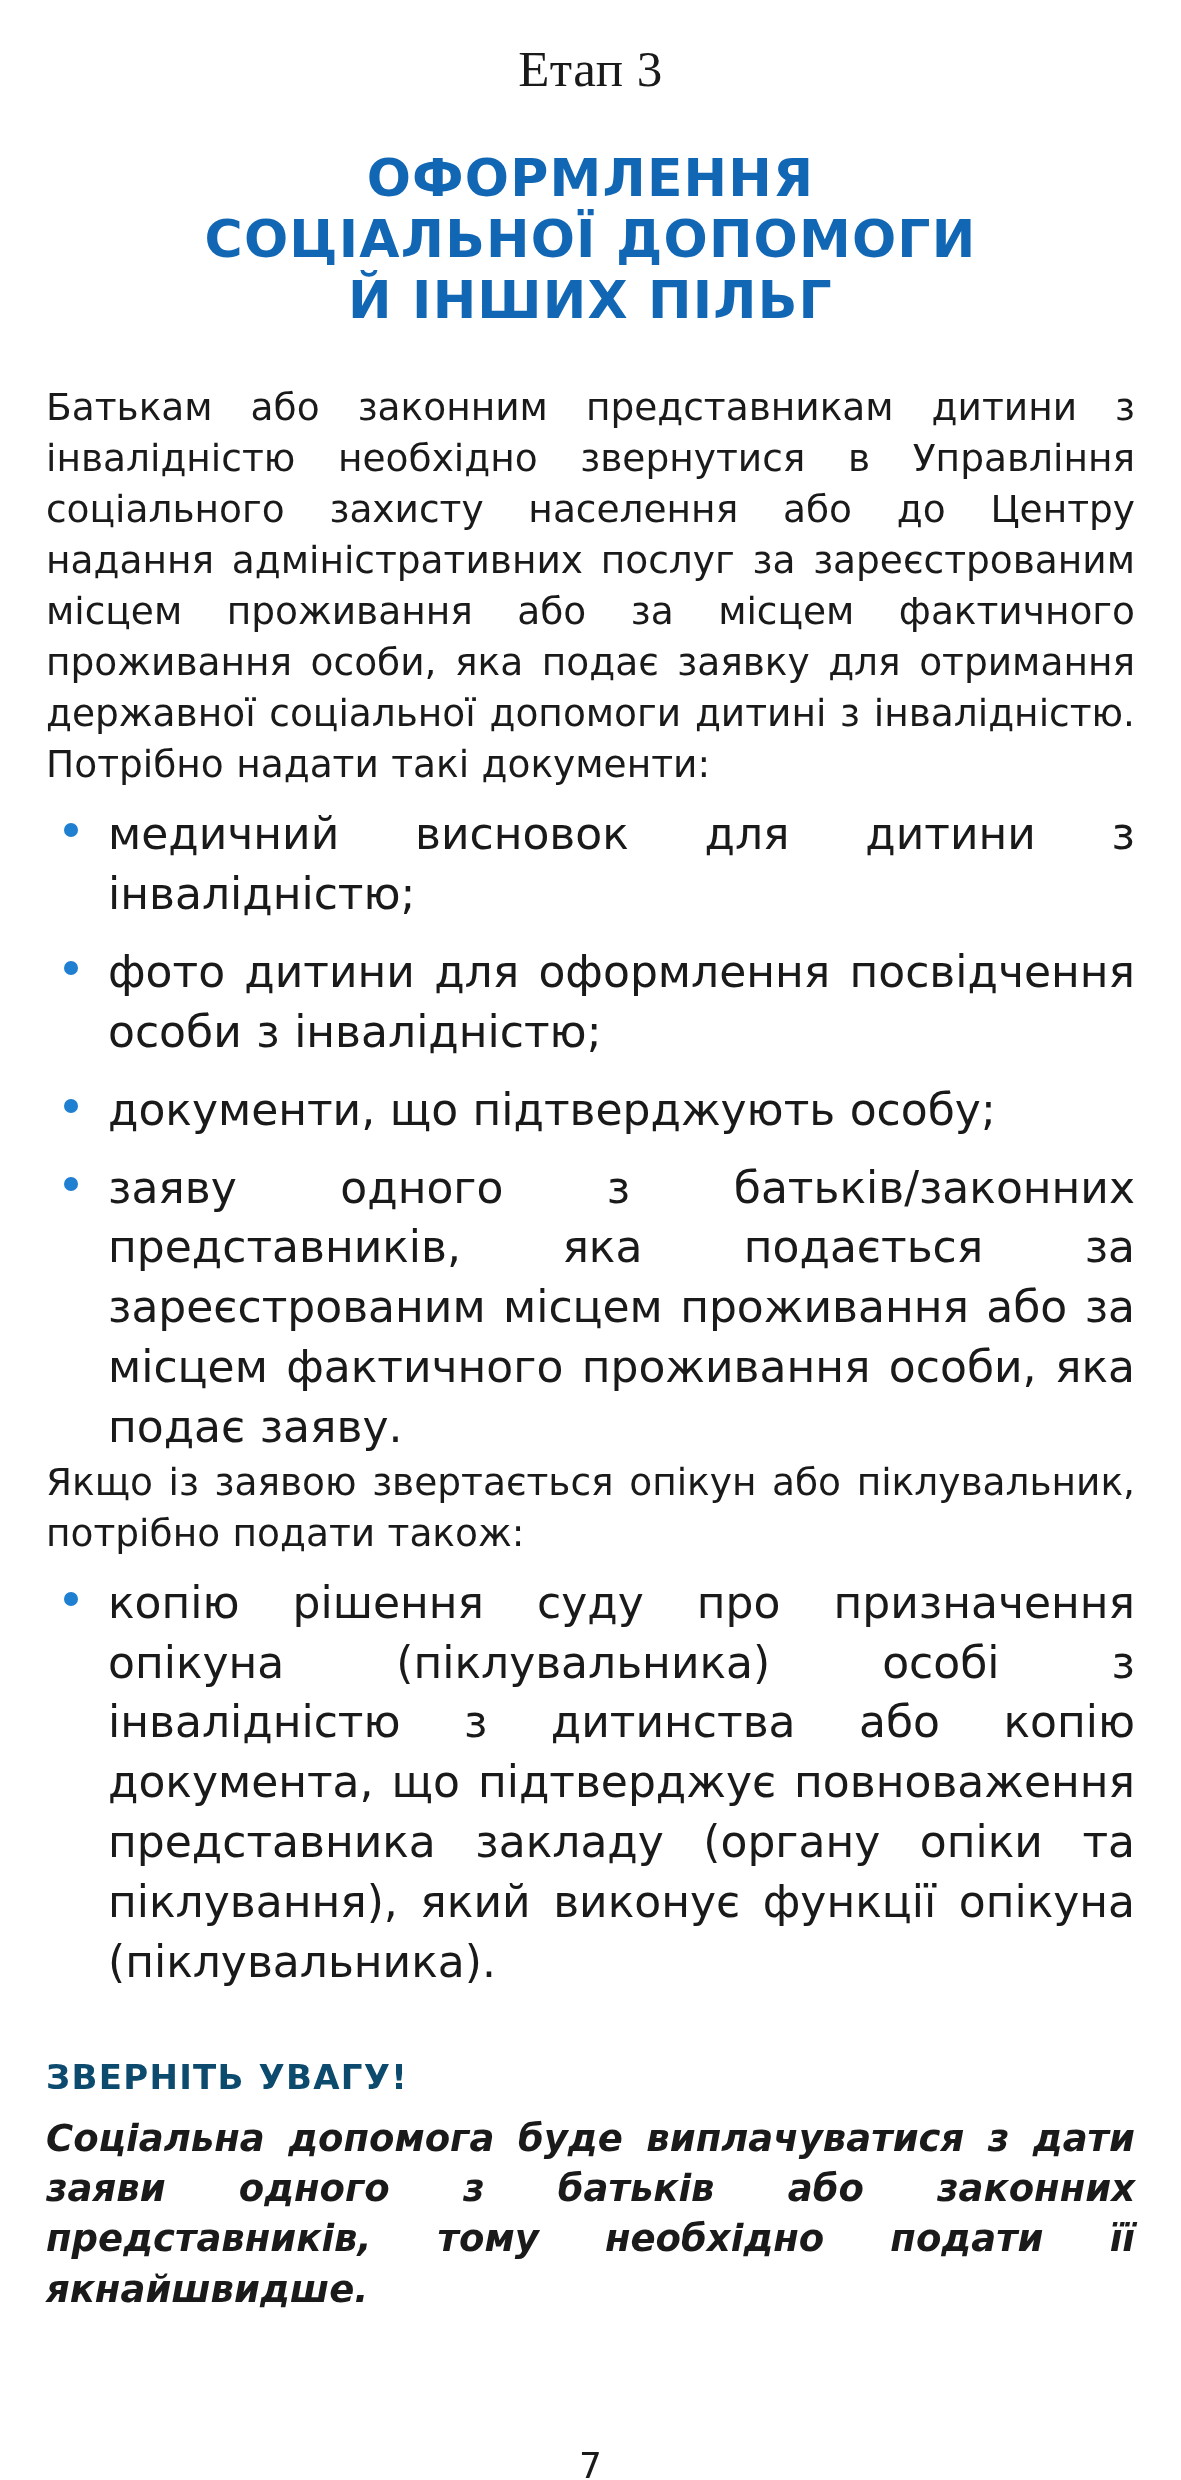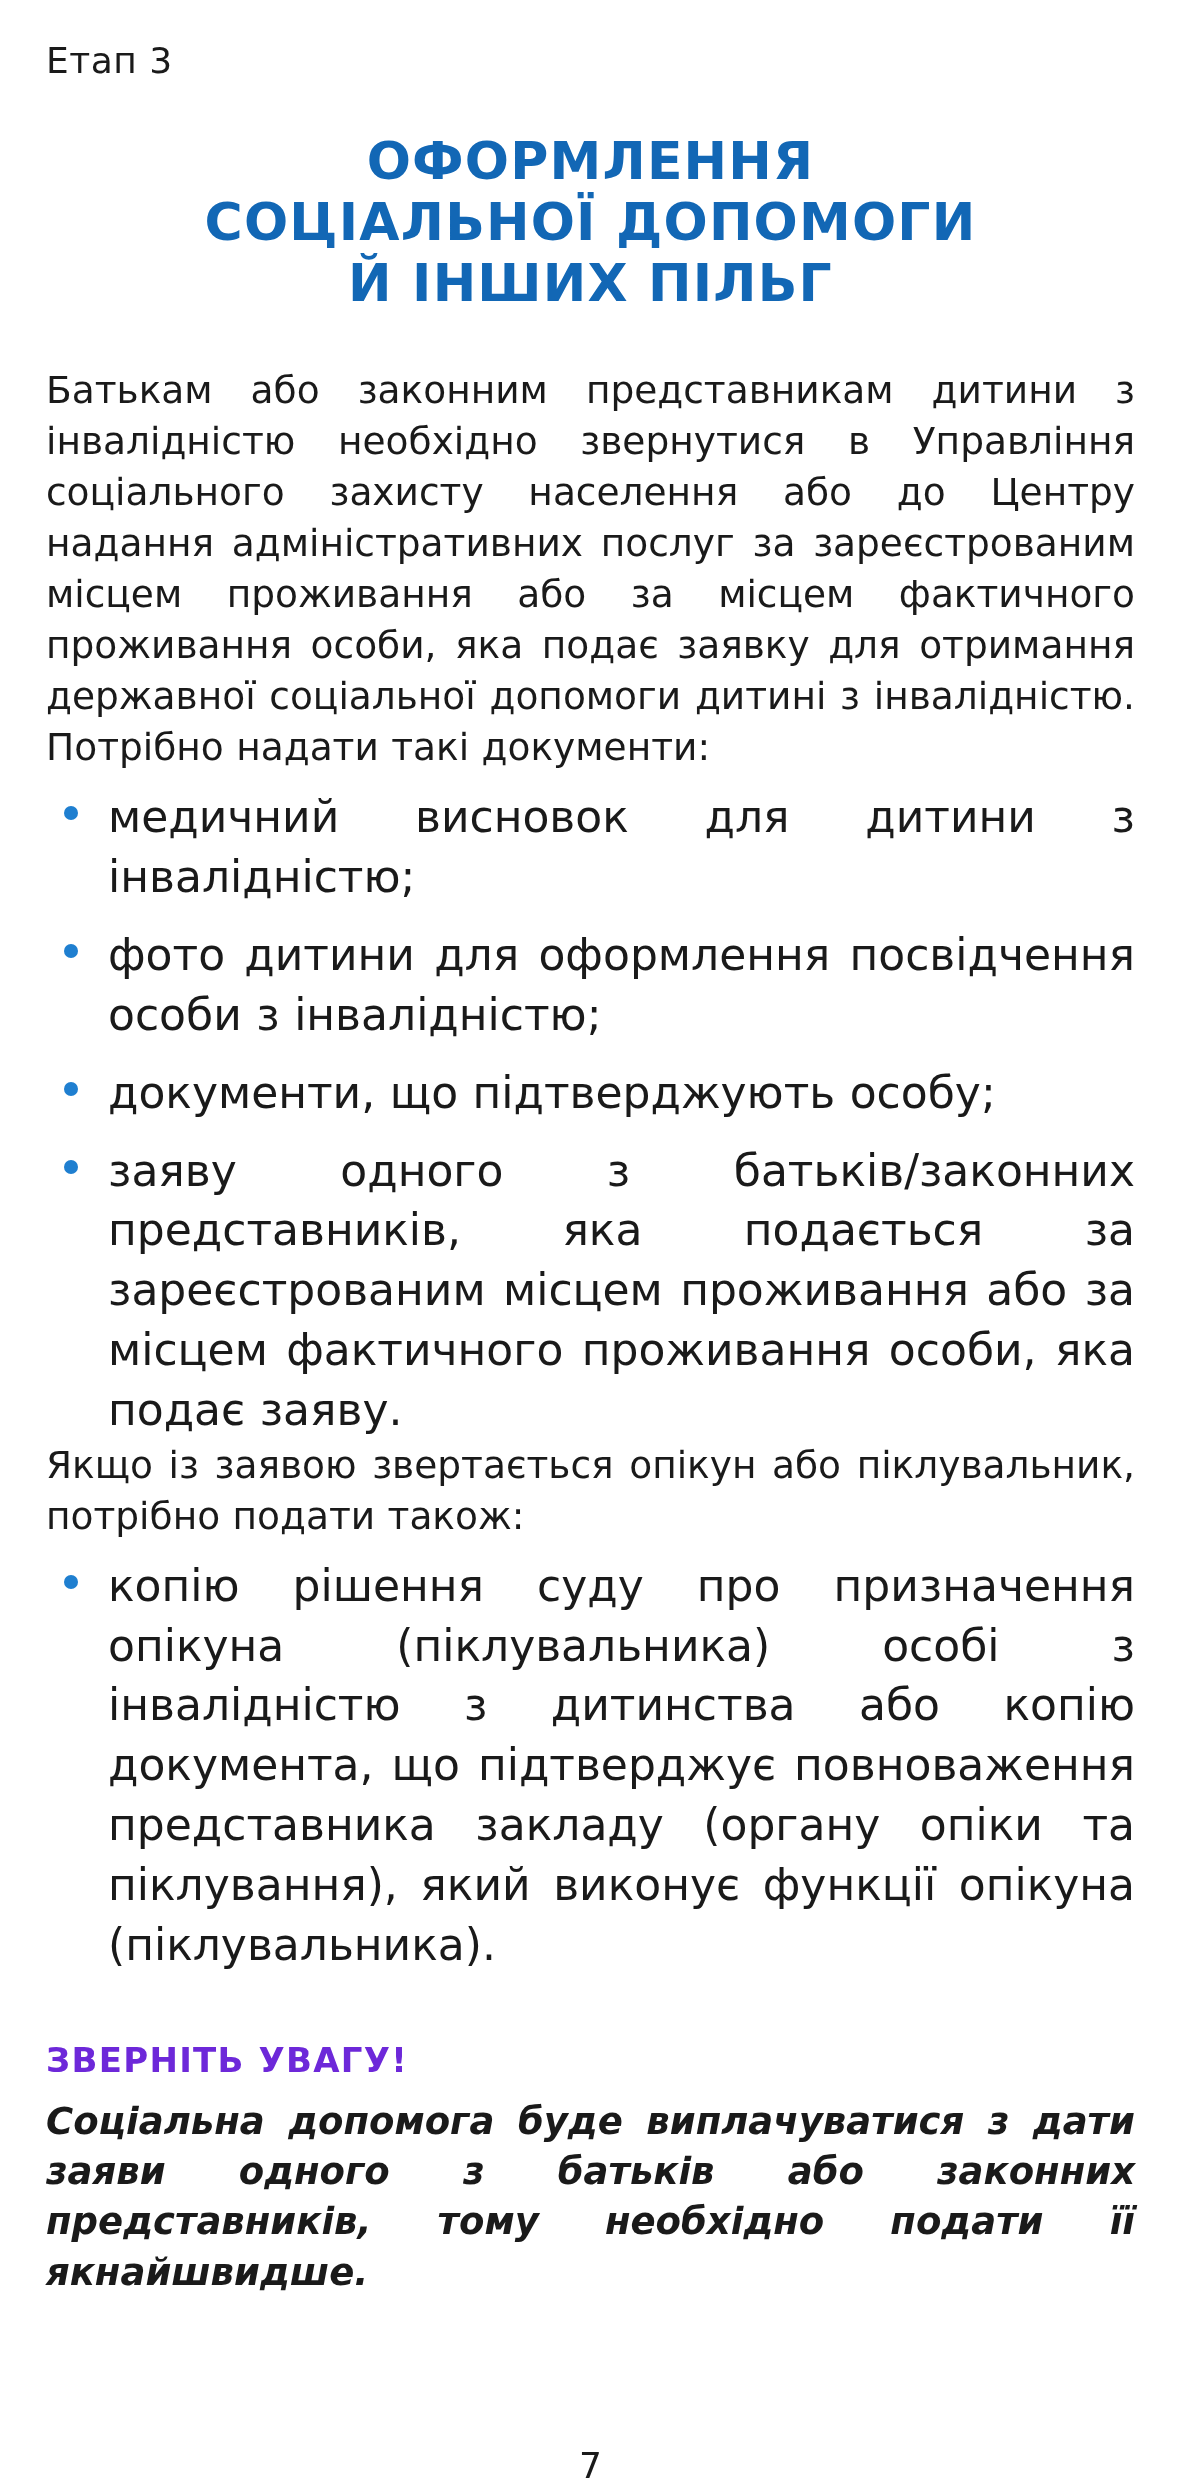--- a/index.html
+++ b/index.html
@@ -16,26 +16,27 @@
     overflow: hidden;
   }
   .page {
     position: relative;
     width: 1181px;
     height: 2480px;
     box-sizing: border-box;
     padding: 0 46px;
   }
   .step-label {
-    text-align: left;
-    font-size: 36px;
+    text-align: center;
+    font-size: 51px;
     font-weight: 400;
     color: #1a1a1a;
     margin-top: 40px;
     letter-spacing: 0.5px;
+    font-family: Liberation Serif, serif;
   }
   .title {
     text-align: center;
     color: #1267b5;
     font-weight: 700;
     font-size: 52px;
     line-height: 1.17;
     letter-spacing: 1.2px;
     margin-top: 50px;
     margin-bottom: 15px;
@@ -82,21 +83,21 @@
     left: 18px;
     top: 19px;
     width: 14px;
     height: 14px;
     border-radius: 50%;
     background: #1f7fd0;
   }
   .attention {
     margin-top: 62px;
     text-align: center;
-    color: #6d28d9;
+    color: #0c4a6e;
     font-weight: 700;
     font-size: 34px;
     letter-spacing: 1.3px;
   }
   .note {
     margin-top: 14px;
     font-style: italic;
     font-weight: 700;
     font-size: 37px;
     line-height: 1.36;

